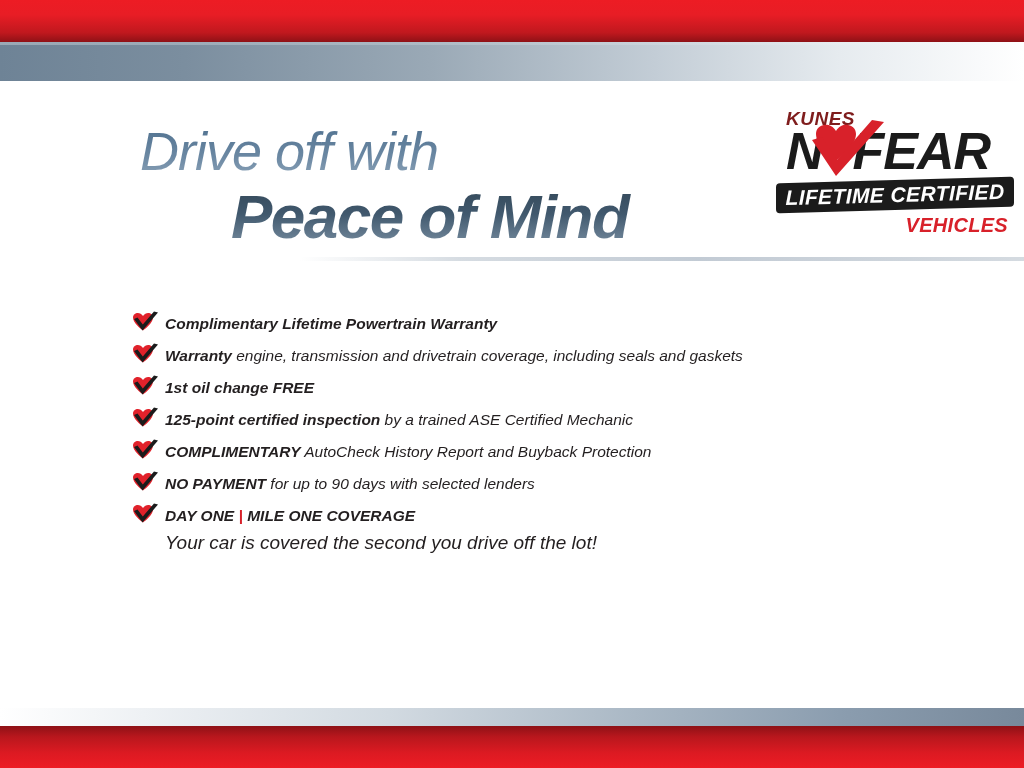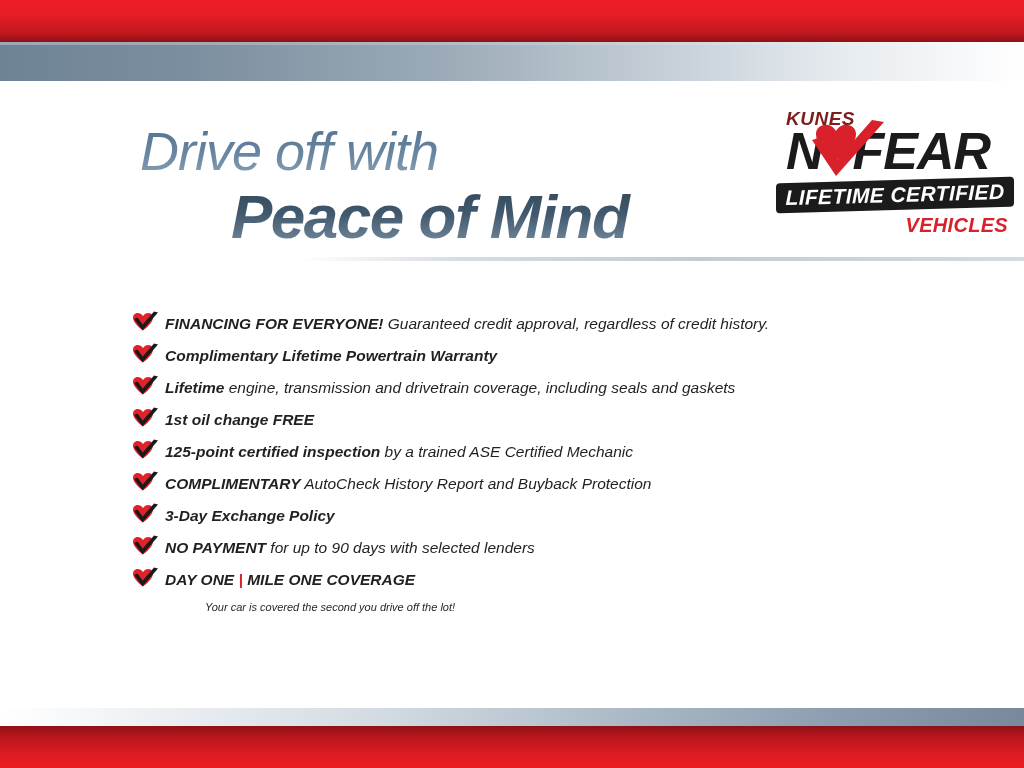--- a/index.html
+++ b/index.html
@@ -202,26 +202,25 @@
     font-size: 15.5px;
     font-style: italic;
     color: #231f20;
     line-height: 32px;
     white-space: nowrap;
   }
   .bullet-text .lead {
     font-weight: bold;
   }
   .bullet-sub {
-    font-size: 11px;
+    font-size: 19px;
     font-style: italic;
     color: #231f20;
     line-height: 22px;
     white-space: nowrap;
-    margin-left: 40px;
   }
   .sep-red {
     color: #d8212a;
     font-weight: bold;
   }
 </style>
 </head>
 <body>
 
 <div class="page">
@@ -246,42 +245,35 @@
       <path d="M6 20 L30 56 L78 2 L66 0 L31 40 L16 17 Z" fill="#d8212a"></path>
     </svg>
     <div class="logo-banner">
       <div class="logo-banner-text">LIFETIME CERTIFIED</div>
     </div>
     <div class="logo-vehicles">VEHICLES</div>
   </div>
 
   <div class="bullets">
 
-    <div class="bullet-row">
-      <svg class="bullet-mark" viewBox="0 0 27 21">
-        <path d="M2 6.5 C2 1.5, 9 0, 12 5 C15 0, 22 1.5, 22 6.5 C22 12, 14.5 17.5, 12 19.5 C9.5 17.5, 2 12, 2 6.5 Z" fill="#e1222b"></path>
-        <path d="M3 8 L11.5 19.5 L27 1.5 L23 0.5 L11.8 13.5 L6.5 6.5 Z" fill="#1b1b1b"></path>
-      </svg>
-      <div class="bullet-text"><span class="lead">FINANCING FOR EVERYONE!</span><span> Guaranteed credit approval, regardless of credit history.</span></div>
-    </div>
 
     <div class="bullet-row">
       <svg class="bullet-mark" viewBox="0 0 27 21">
         <path d="M2 6.5 C2 1.5, 9 0, 12 5 C15 0, 22 1.5, 22 6.5 C22 12, 14.5 17.5, 12 19.5 C9.5 17.5, 2 12, 2 6.5 Z" fill="#e1222b"></path>
         <path d="M3 8 L11.5 19.5 L27 1.5 L23 0.5 L11.8 13.5 L6.5 6.5 Z" fill="#1b1b1b"></path>
       </svg>
       <div class="bullet-text"><span class="lead">Complimentary Lifetime Powertrain Warranty</span><span></span></div>
     </div>
 
     <div class="bullet-row">
       <svg class="bullet-mark" viewBox="0 0 27 21">
         <path d="M2 6.5 C2 1.5, 9 0, 12 5 C15 0, 22 1.5, 22 6.5 C22 12, 14.5 17.5, 12 19.5 C9.5 17.5, 2 12, 2 6.5 Z" fill="#e1222b"></path>
         <path d="M3 8 L11.5 19.5 L27 1.5 L23 0.5 L11.8 13.5 L6.5 6.5 Z" fill="#1b1b1b"></path>
       </svg>
-      <div class="bullet-text"><span class="lead">Lifetime</span><span> engine, transmission and drivetrain coverage, including seals and gaskets</span></div>
+      <div class="bullet-text"><span class="lead">Warranty</span><span> engine, transmission and drivetrain coverage, including seals and gaskets</span></div>
     </div>
 
     <div class="bullet-row">
       <svg class="bullet-mark" viewBox="0 0 27 21">
         <path d="M2 6.5 C2 1.5, 9 0, 12 5 C15 0, 22 1.5, 22 6.5 C22 12, 14.5 17.5, 12 19.5 C9.5 17.5, 2 12, 2 6.5 Z" fill="#e1222b"></path>
         <path d="M3 8 L11.5 19.5 L27 1.5 L23 0.5 L11.8 13.5 L6.5 6.5 Z" fill="#1b1b1b"></path>
       </svg>
       <div class="bullet-text"><span class="lead">1st oil change FREE</span><span></span></div>
     </div>
 
@@ -294,27 +286,20 @@
     </div>
 
     <div class="bullet-row">
       <svg class="bullet-mark" viewBox="0 0 27 21">
         <path d="M2 6.5 C2 1.5, 9 0, 12 5 C15 0, 22 1.5, 22 6.5 C22 12, 14.5 17.5, 12 19.5 C9.5 17.5, 2 12, 2 6.5 Z" fill="#e1222b"></path>
         <path d="M3 8 L11.5 19.5 L27 1.5 L23 0.5 L11.8 13.5 L6.5 6.5 Z" fill="#1b1b1b"></path>
       </svg>
       <div class="bullet-text"><span class="lead">COMPLIMENTARY</span><span> AutoCheck History Report and Buyback Protection</span></div>
     </div>
 
-    <div class="bullet-row">
-      <svg class="bullet-mark" viewBox="0 0 27 21">
-        <path d="M2 6.5 C2 1.5, 9 0, 12 5 C15 0, 22 1.5, 22 6.5 C22 12, 14.5 17.5, 12 19.5 C9.5 17.5, 2 12, 2 6.5 Z" fill="#e1222b"></path>
-        <path d="M3 8 L11.5 19.5 L27 1.5 L23 0.5 L11.8 13.5 L6.5 6.5 Z" fill="#1b1b1b"></path>
-      </svg>
-      <div class="bullet-text"><span class="lead">3-Day Exchange Policy</span><span></span></div>
-    </div>
 
     <div class="bullet-row">
       <svg class="bullet-mark" viewBox="0 0 27 21">
         <path d="M2 6.5 C2 1.5, 9 0, 12 5 C15 0, 22 1.5, 22 6.5 C22 12, 14.5 17.5, 12 19.5 C9.5 17.5, 2 12, 2 6.5 Z" fill="#e1222b"></path>
         <path d="M3 8 L11.5 19.5 L27 1.5 L23 0.5 L11.8 13.5 L6.5 6.5 Z" fill="#1b1b1b"></path>
       </svg>
       <div class="bullet-text"><span class="lead">NO PAYMENT</span><span> for up to 90 days with selected lenders</span></div>
     </div>
 
     <div class="bullet-row">

